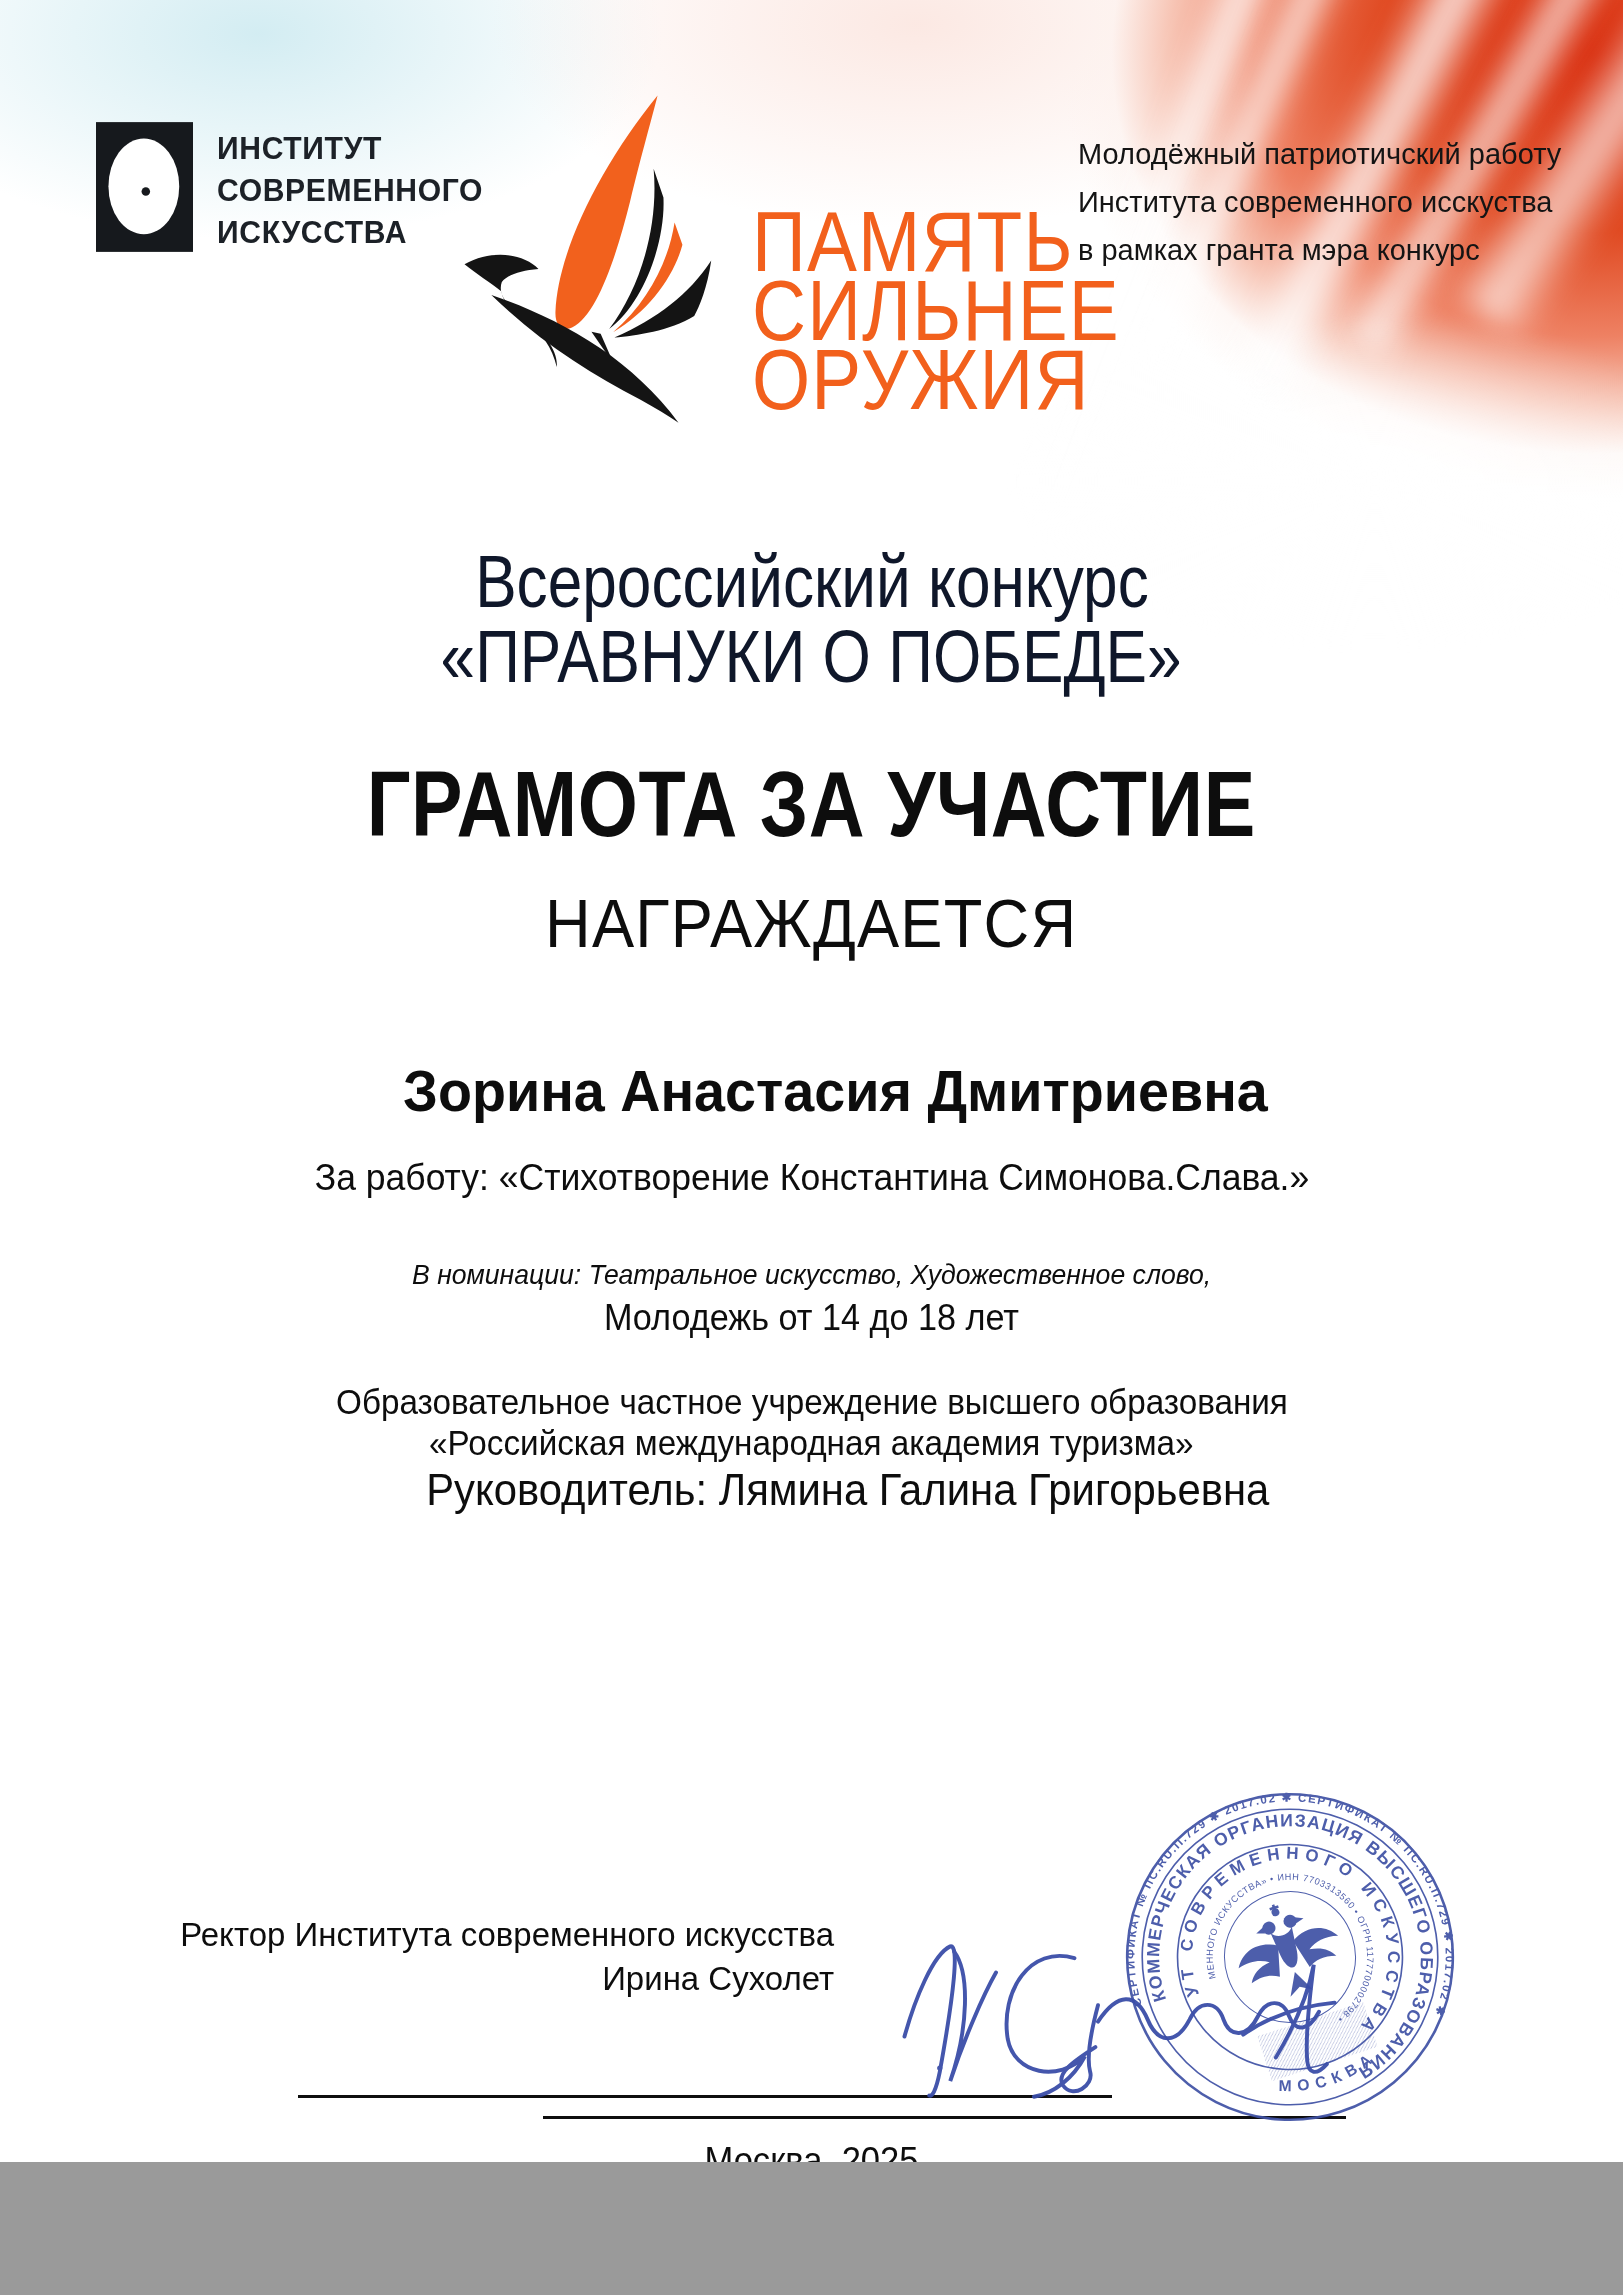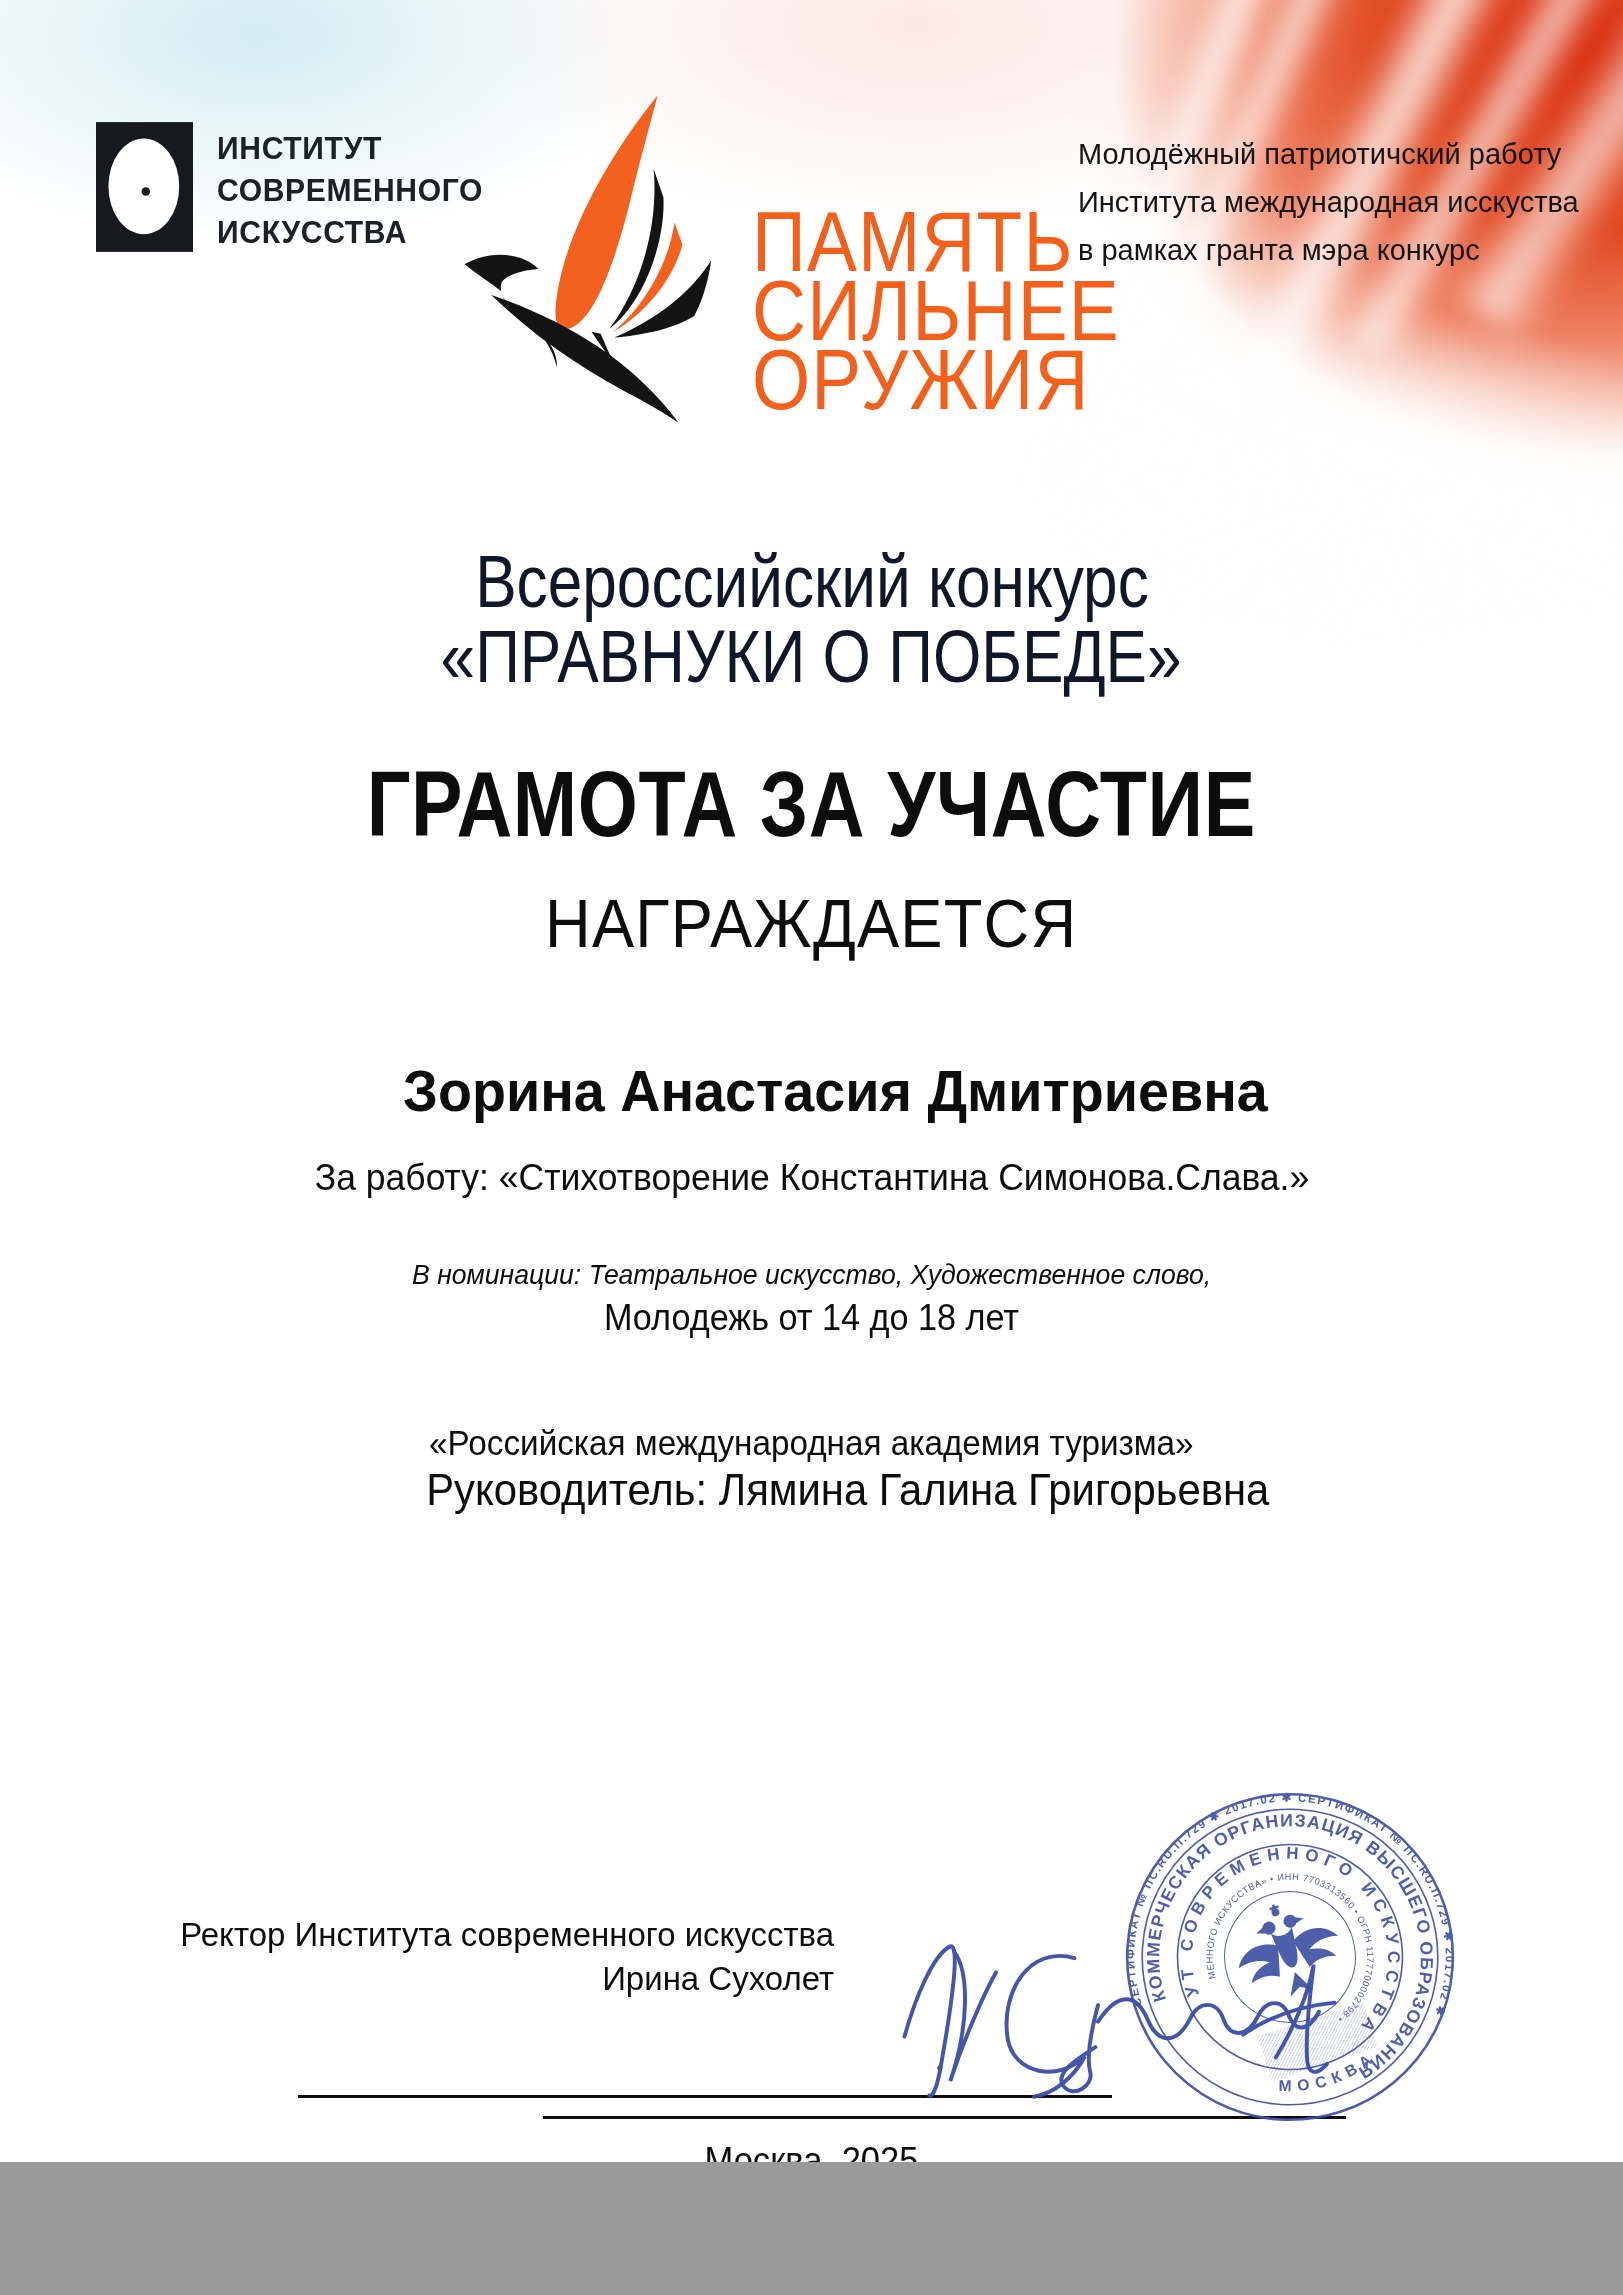--- a/index.html
+++ b/index.html
@@ -98,21 +98,21 @@
   </svg>
 
   <div class="abs inst-name">
     <div><span class="cx-l">ИНСТИТУТ</span></div>
     <div><span class="cx-l">СОВРЕМЕННОГО</span></div>
     <div><span class="cx-l">ИСКУССТВА</span></div>
   </div>
 
   <div class="abs note">
     <div>Молодёжный патриотичский работу</div>
-    <div>Института международная исскуства</div>
+    <div>Института современного исскуства</div>
     <div>в рамках гранта мэра конкурс</div>
   </div>
 
   <svg class="abs" style="left:393px;top:85px;" width="393" height="445" viewBox="0 0 600 680">
     <path d="M 404,16 C 318,122 252,252 248,346 C 247,369 259,377 274,370 C 312,352 342,258 362,178 C 379,108 396,48 404,16 Z" fill="#F2611D"></path>
     <path d="M 398,128 C 406,220 376,312 330,373 C 386,330 416,236 413,172 Z" fill="#141414"></path>
     <path d="M 430,210 C 421,268 391,330 336,378 C 392,345 430,290 442,244 Z" fill="#F2611D"></path>
     <path d="M 486,268 C 480,310 468,338 460,353 C 422,376 372,383 338,386 C 404,356 452,320 486,268 Z" fill="#141414"></path>
     <path d="M 303,377 L 338,428 L 317,380 Z" fill="#141414"></path>
     <path d="M 109,274 C 152,250 200,258 222,281 C 196,283 176,289 166,301 C 159,321 176,339 200,355 C 231,379 252,406 250,431 C 243,401 227,379 204,361 C 181,344 167,330 165,315 C 149,303 127,288 109,274 Z" fill="#141414"></path>
@@ -141,20 +141,23 @@
     <span class="cx">Зорина Анастасия Дмитриевна</span>
   </div>
   <div class="abs center r-work">
     <span class="cx">За работу: «Стихотворение Константина Симонова.Слава.»</span>
   </div>
   <div class="abs center nom1">
     <span class="cx">В номинации: Театральное искусство, Художественное слово,</span>
   </div>
   <div class="abs center nom2">
     <span class="cx">Молодежь от 14 до 18 лет</span>
+  </div>
+  <div class="abs center org1">
+    <span class="cx">Образовательное частное учреждение высшего образования</span>
   </div>
   <div class="abs center org2">
     <span class="cx">«Российская международная академия туризма»</span>
   </div>
   <div class="abs center sup">
     <span class="cx">Руководитель: Лямина Галина Григорьевна</span>
   </div>
 
   <div class="abs rector">
     <div><span class="cx-r">Ректор Института современного искусства</span></div>

